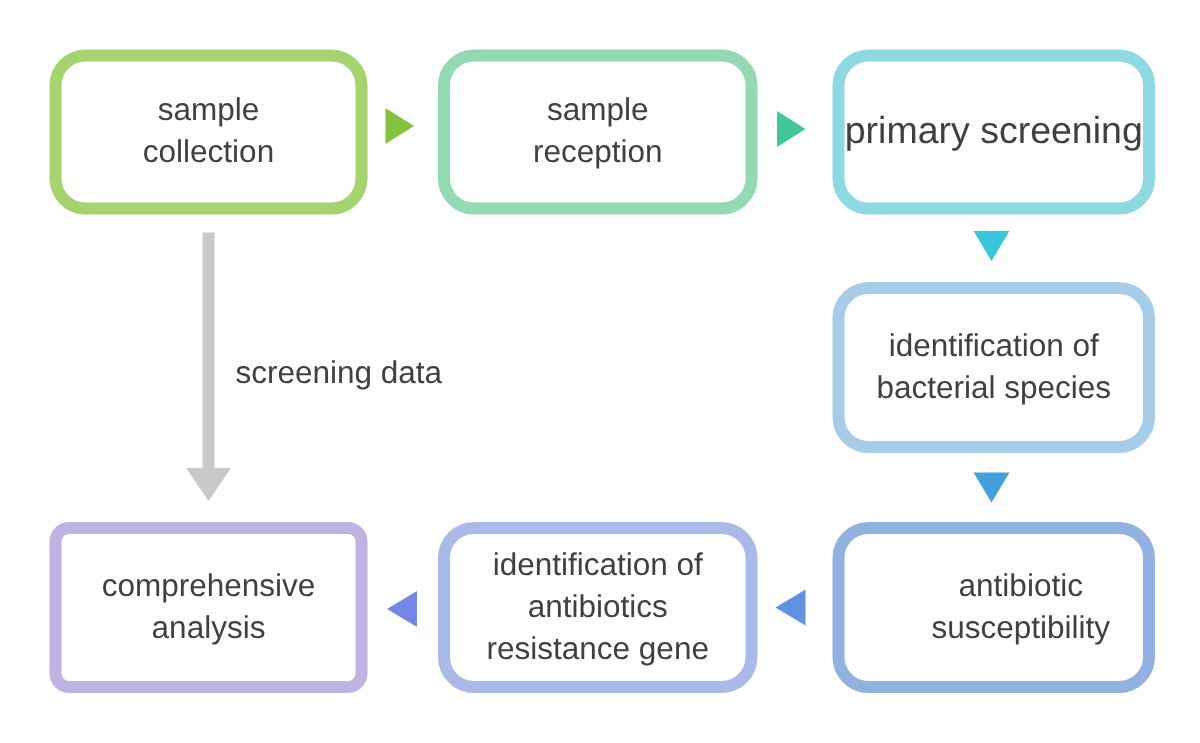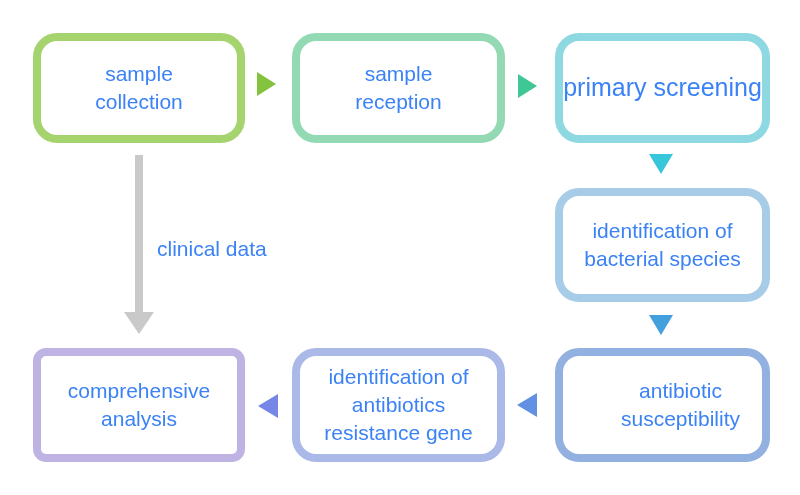--- a/index.html
+++ b/index.html
@@ -89,21 +89,21 @@
   .clinical-label{
     position:absolute;
     left:157px;top:237px;
     font-size:21px;
     white-space:nowrap;
   }
 </style>
 </head>
 <body>
 
-<div class="canvas" style="color: #3b82f6;">
+<div class="canvas" style="color: #404040;">
 
   <div class="box box-1" style="border-color: rgb(165, 211, 110);">
     <div class="box-label">sample
 collection</div>
   </div>
 
   <div class="arrow-right a1" style="border-left-color: rgb(132, 195, 62);"></div>
 
   <div class="box box-2" style="border-color: rgb(147, 217, 180);">
     <div class="box-label">sample
@@ -140,15 +140,15 @@
 
   <div class="arrow-left a6" style="border-right-color: rgb(117, 134, 230);"></div>
 
   <div class="box box-7" style="border-color: rgb(191, 179, 228);">
     <div class="box-label">comprehensive
 analysis</div>
   </div>
 
   <div class="gray-stem" style="background-color: rgb(201, 201, 201);"></div>
   <div class="gray-head" style="border-top-color: rgb(201, 201, 201);"></div>
-  <div class="clinical-label">clinical data</div>
+  <div class="clinical-label">screening data</div>
 
 </div>
 
 </body></html>

